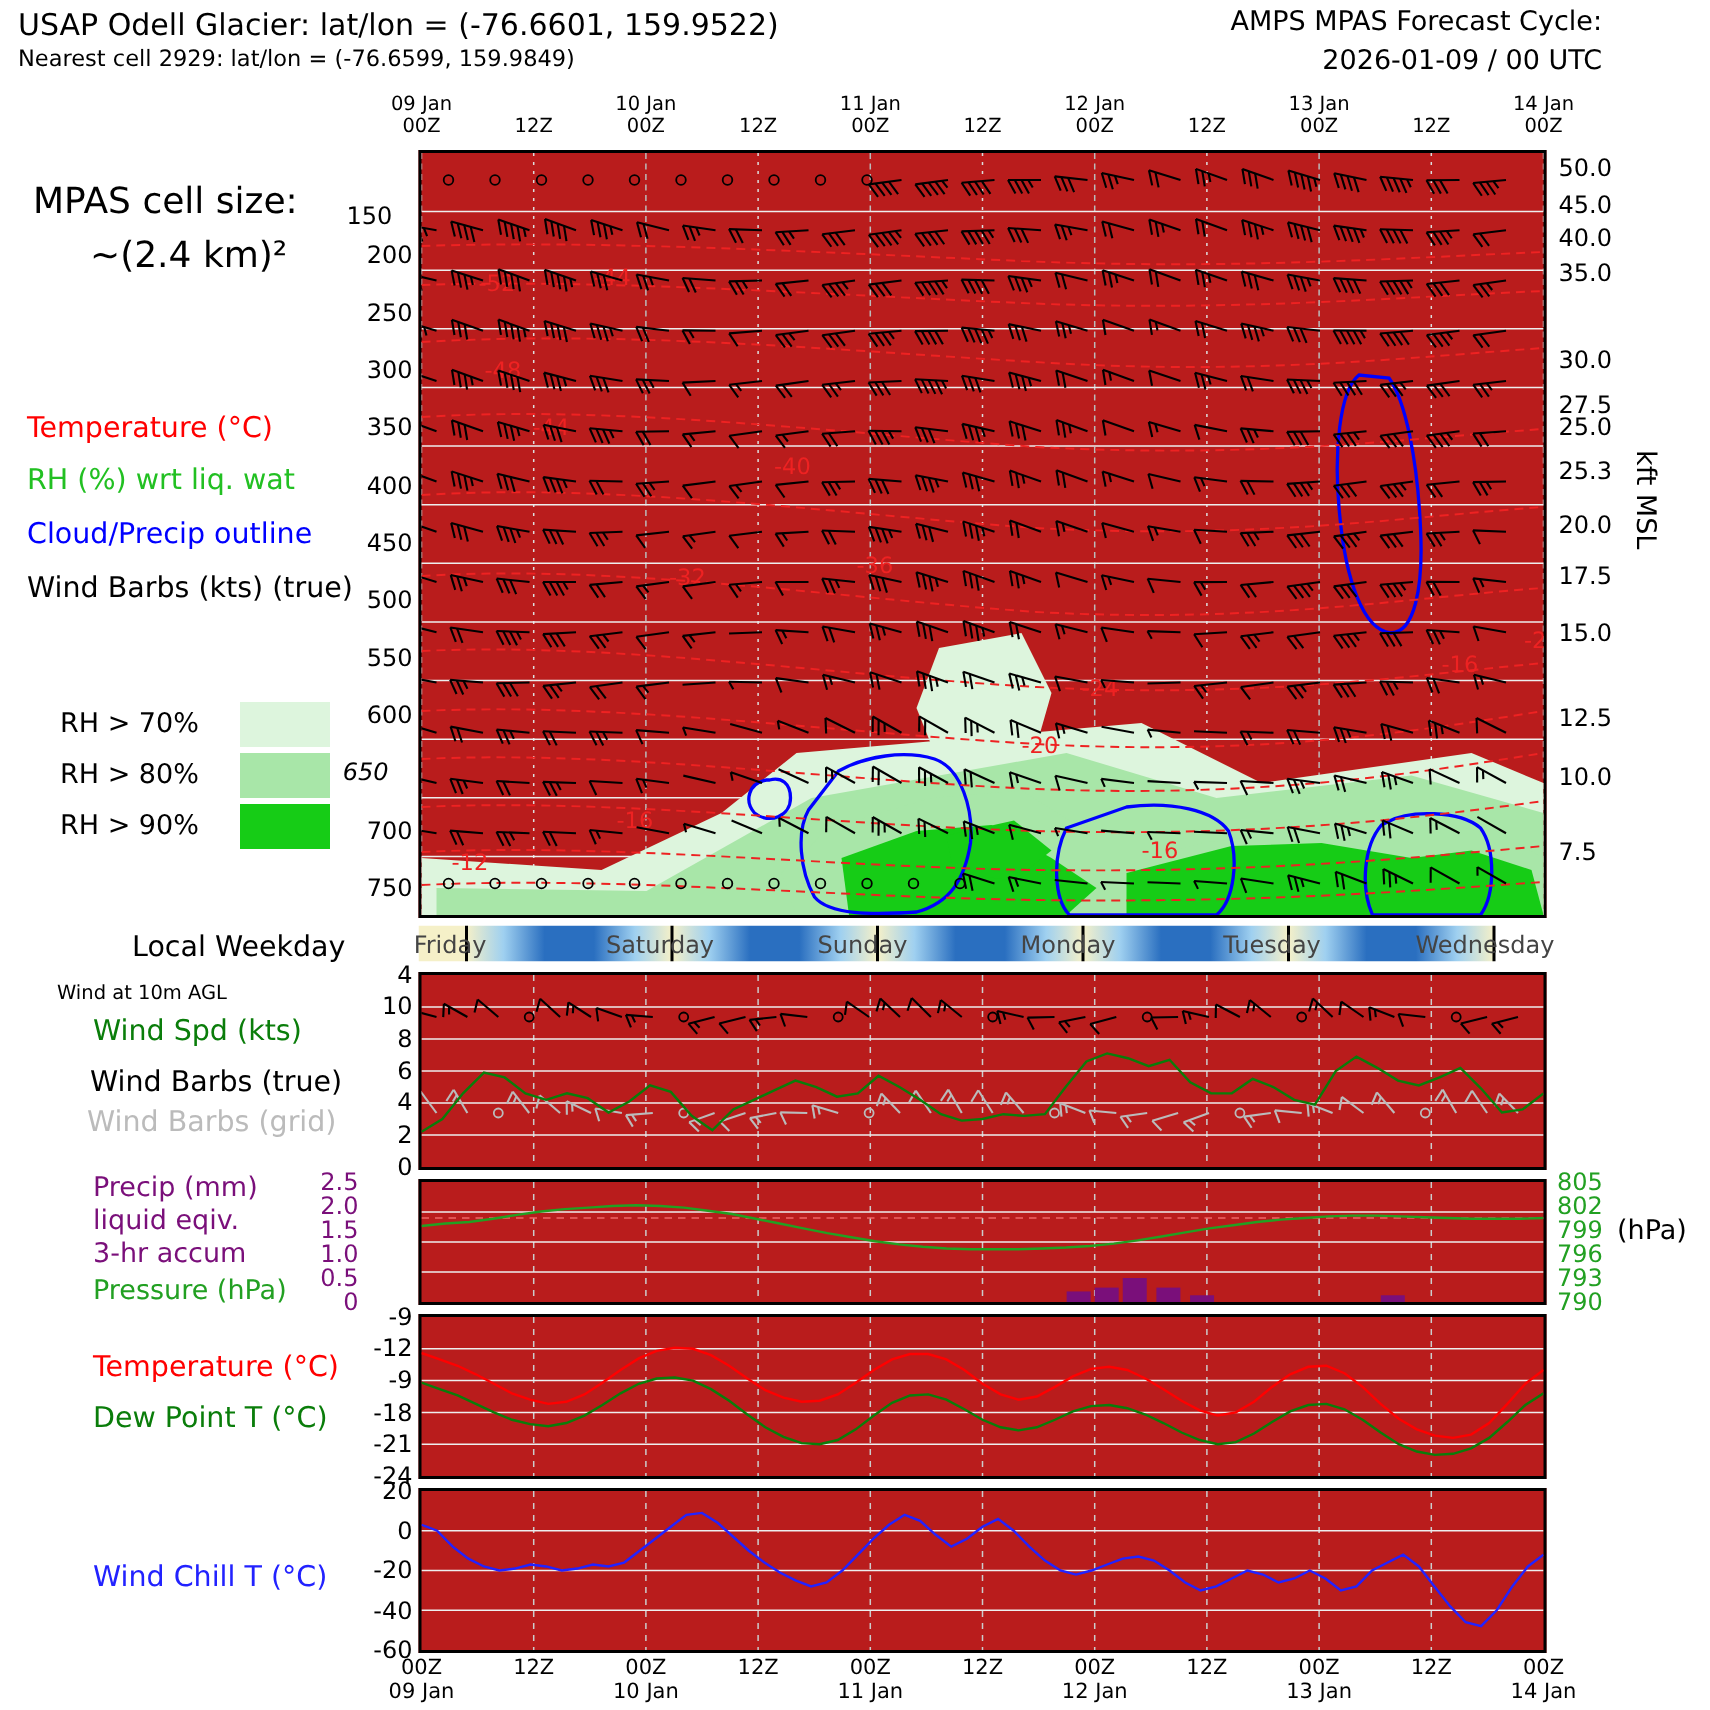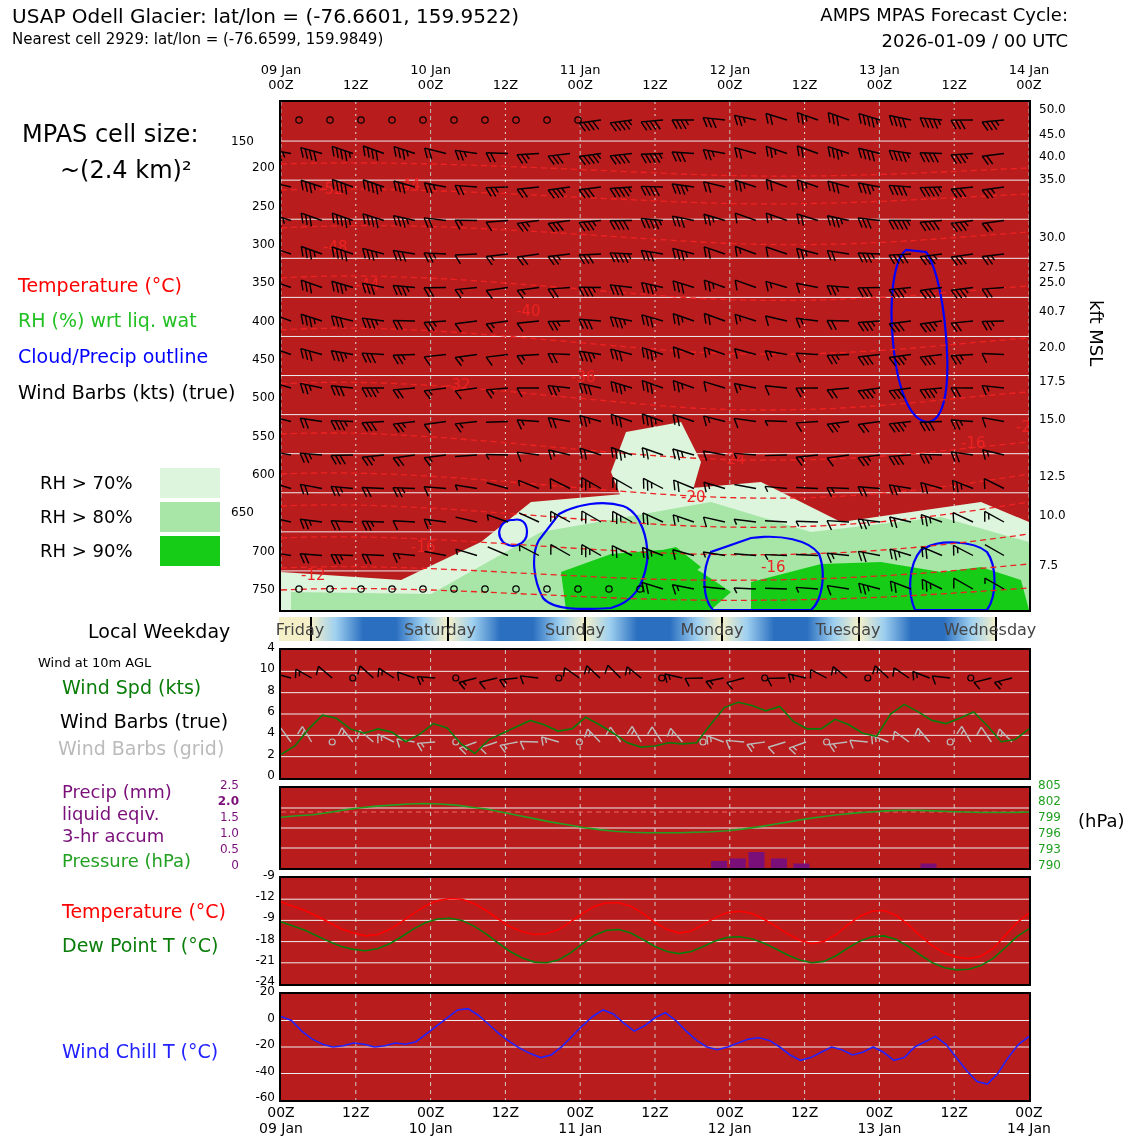--- a/index.html
+++ b/index.html
@@ -38,21 +38,21 @@
   #lgTempC{left:62px;top:900px;font-size:19px;color:#ff0000;}
   #lgDew{left:62px;top:934px;font-size:19px;color:#0a7d0a;}
   #lgChill{left:62px;top:1040px;font-size:19px;color:#2222ff;}
   
   .panel{position:absolute;border:2px solid #000;box-sizing:border-box;background:#b91c1c;}
   #mainpanel{left:279px;top:100px;width:752px;height:512px;}
   #windpanel{left:279px;top:648px;width:752px;height:132px;}
   #precippanel{left:279px;top:786px;width:752px;height:84px;}
   #temppanel{left:279px;top:876px;width:752px;height:110px;}
   #chillpanel{left:279px;top:992px;width:752px;height:110px;}
-  .axlbl{position:absolute;font-size:12px;}
+  .axlbl{position:absolute;font-size:16px;}
   .tick-top{position:absolute;font-size:13px;text-align:center;width:60px;}
   svg{display:block;}
   .wb{stroke:#000;stroke-width:1.4;fill:none;}
   .wbg{stroke:#bbb;stroke-width:1.4;fill:none;}
   #kftmsl{left:1086px;top:300px;font-size:18px;writing-mode:vertical-rl;}
   #hpaLbl{left:1078px;top:810px;font-size:18px;}
   .wkday{position:absolute;font-size:16px;text-align:center;color:#444;}
   #wkbar{position:absolute;left:279px;top:617px;width:752px;height:24px;}
   .bot-t{position:absolute;font-size:14px;text-align:center;width:60px;}
 </style>
@@ -2066,34 +2066,34 @@
     <div class="axlbl" style="left: 231px; top: 134px; width: 44px; text-align: left;">150</div>
     <div class="axlbl" style="left: 231px; top: 160.333px; width: 44px; text-align: right;">200</div>
     <div class="axlbl" style="left: 231px; top: 198.667px; width: 44px; text-align: right;">250</div>
     <div class="axlbl" style="left: 231px; top: 237px; width: 44px; text-align: right;">300</div>
     <div class="axlbl" style="left: 231px; top: 275.333px; width: 44px; text-align: right;">350</div>
     <div class="axlbl" style="left: 231px; top: 313.667px; width: 44px; text-align: right;">400</div>
     <div class="axlbl" style="left: 231px; top: 352px; width: 44px; text-align: right;">450</div>
     <div class="axlbl" style="left: 231px; top: 390.333px; width: 44px; text-align: right;">500</div>
     <div class="axlbl" style="left: 231px; top: 428.667px; width: 44px; text-align: right;">550</div>
     <div class="axlbl" style="left: 231px; top: 467px; width: 44px; text-align: right;">600</div>
-    <div class="axlbl" style="left: 231px; top: 505.333px; width: 44px; text-align: left;">650</div>
+    <div class="axlbl" style="left: 215px; top: 505.333px; width: 44px; text-align: right; font-style: italic;">650</div>
     <div class="axlbl" style="left: 231px; top: 543.667px; width: 44px; text-align: right;">700</div>
     <div class="axlbl" style="left: 231px; top: 582px; width: 44px; text-align: right;">750</div>
   </div>
 
 <div id="heightlabels">
     <div class="axlbl" style="left: 1039px; top: 102px;">50.0</div>
     <div class="axlbl" style="left: 1039px; top: 127px;">45.0</div>
     <div class="axlbl" style="left: 1039px; top: 149px;">40.0</div>
     <div class="axlbl" style="left: 1039px; top: 172px;">35.0</div>
     <div class="axlbl" style="left: 1039px; top: 230px;">30.0</div>
     <div class="axlbl" style="left: 1039px; top: 260px;">27.5</div>
     <div class="axlbl" style="left: 1039px; top: 275px;">25.0</div>
-    <div class="axlbl" style="left: 1039px; top: 304px;">40.7</div>
+    <div class="axlbl" style="left: 1039px; top: 304px;">25.3</div>
     <div class="axlbl" style="left: 1039px; top: 340px;">20.0</div>
     <div class="axlbl" style="left: 1039px; top: 374px;">17.5</div>
     <div class="axlbl" style="left: 1039px; top: 412px;">15.0</div>
     <div class="axlbl" style="left: 1039px; top: 469px;">12.5</div>
     <div class="axlbl" style="left: 1039px; top: 508px;">10.0</div>
     <div class="axlbl" style="left: 1039px; top: 558px;">7.5</div>
   </div>
 
 <div id="wkbar">
   <svg width="752" height="24" viewBox="0 0 752 24" id="wksvg">
@@ -2463,21 +2463,21 @@
       <rect x="512.38" y="75.52" width="16" height="4.48" fill="#7a0f7a"></rect>
       <rect x="639.54" y="75.52" width="16" height="4.48" fill="#7a0f7a"></rect>
       <path d="M0.0,29.3L15.9,27.7L31.8,26.7L47.7,24.5L63.7,21.9L79.6,19.7L95.5,18.1L111.4,17.1L127.3,16.0L143.2,15.5L159.1,16.0L175.1,17.1L191.0,19.2L206.9,21.3L222.8,24.5L238.7,27.7L254.6,30.9L270.6,34.1L286.5,36.8L302.4,39.5L318.3,41.6L334.2,43.2L350.1,44.3L366.0,44.8L382.0,44.8L397.9,44.8L413.8,44.3L429.7,43.7L445.6,42.7L461.5,41.1L477.4,38.9L493.4,36.3L509.3,33.6L525.2,30.9L541.1,28.8L557.0,26.7L572.9,25.1L588.9,24.0L604.8,22.9L620.7,22.4L636.6,22.4L652.5,22.9L668.4,23.5L684.3,24.0L700.3,24.5L716.2,24.5L732.1,24.5L748.0,24.0" fill="none" stroke="#22a022" stroke-width="1.6"></path>
     </svg>
 </div>
 <div id="precipticks">
     <div class="axlbl" style="top: 858px; width: 44px; text-align: right; left: 195px; color: rgb(122, 15, 122);">0</div>
     <div class="axlbl" style="top: 842px; width: 44px; text-align: right; left: 195px; color: rgb(122, 15, 122);">0.5</div>
     <div class="axlbl" style="top: 826px; width: 44px; text-align: right; left: 195px; color: rgb(122, 15, 122);">1.0</div>
     <div class="axlbl" style="top: 810px; width: 44px; text-align: right; left: 195px; color: rgb(122, 15, 122);">1.5</div>
-    <div class="axlbl" style="top: 794px; width: 44px; text-align: right; left: 195px; color: rgb(122, 15, 122); font-weight: bold;">2.0</div>
+    <div class="axlbl" style="top: 794px; width: 44px; text-align: right; left: 195px; color: rgb(122, 15, 122);">2.0</div>
     <div class="axlbl" style="top: 778px; width: 44px; text-align: right; left: 195px; color: rgb(122, 15, 122);">2.5</div>
   </div>
 <div id="pressticks">
     <div class="axlbl" style="left: 1038px; top: 858px; color: rgb(34, 160, 34);">790</div>
     <div class="axlbl" style="left: 1038px; top: 842px; color: rgb(34, 160, 34);">793</div>
     <div class="axlbl" style="left: 1038px; top: 826px; color: rgb(34, 160, 34);">796</div>
     <div class="axlbl" style="left: 1038px; top: 810px; color: rgb(34, 160, 34);">799</div>
     <div class="axlbl" style="left: 1038px; top: 794px; color: rgb(34, 160, 34);">802</div>
     <div class="axlbl" style="left: 1038px; top: 778px; color: rgb(34, 160, 34);">805</div>
   </div>

